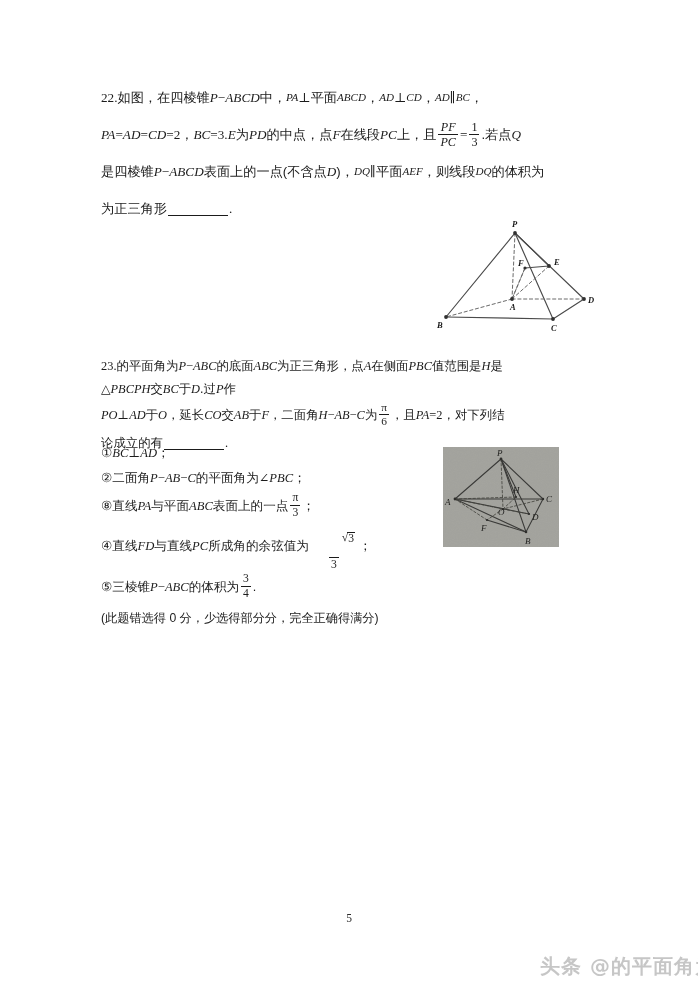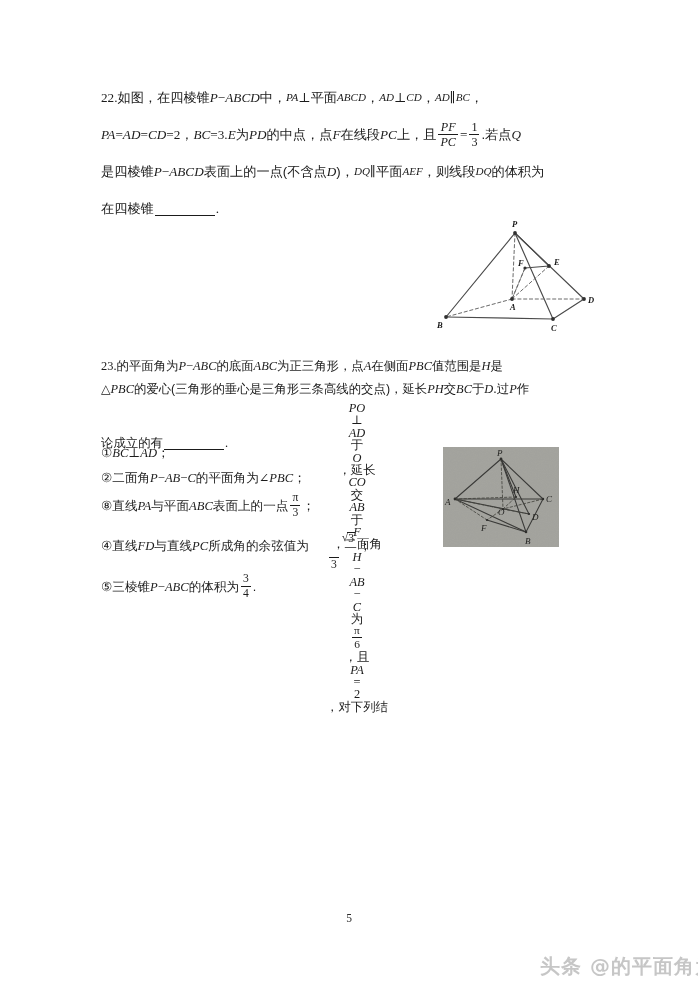--- a/index.html
+++ b/index.html
@@ -72,21 +72,21 @@
   }
 
   
   .frac {
     display: inline-flex;
     flex-direction: column;
     align-items: center;
     justify-content: center;
     vertical-align: middle;
     line-height: 1;
-    margin: 0 2px;
+    margin: 16px 2px;
     position: relative;
     top: -0.5px;
   }
   .frac .num {
     padding: 0 2px 1px 2px;
     font-size: 0.92em;
   }
   .frac .den {
     padding: 1px 2px 0 2px;
     border-top: 1px solid #1b1b1b;
@@ -236,21 +236,21 @@
       <span class="mi sm">DQ</span>
       <span class="mn">∥</span>
       <span class="cn">平面</span>
       <span class="mi sm">AEF</span>
       <span class="cn">，则线段</span>
       <span class="mi sm">DQ</span>
       <span class="cn">的体积为</span>
     </div>
 
     <div class="qline">
-      <span class="cn">在四棱锥</span>
+      <span class="cn">为正三角形</span>
       <span class="fillblank"></span>
       <span class="mn">.</span>
     </div>
 
   </div>
 
   <div class="fig1">
     <svg width="170" height="122" viewBox="0 0 170 122" xmlns="http://www.w3.org/2000/svg">
       <g stroke="#4a4a4a" fill="none" stroke-width="1.15" stroke-linecap="round">
 
@@ -310,32 +310,31 @@
       <span class="cn">在侧面</span>
       <span class="mi">PBC</span>
       <span class="cn">值范围是</span>
       <span class="mi">H</span>
       <span class="cn">是</span>
     </div>
 
     <div class="qline tight">
       <span class="mn">△</span>
       <span class="mi">PBC</span>
-      <span class="cn">的爱心(三角形的垂心是三角形三条高线的交点)，延长</span>
       <span class="mi">PH</span>
       <span class="cn">交</span>
       <span class="mi">BC</span>
       <span class="cn">于</span>
       <span class="mi">D</span>
       <span class="cn">.过</span>
       <span class="mi">P</span>
       <span class="cn">作</span>
     </div>
 
-    <div class="qline" style="height:26px;margin-bottom:6px;flex-direction:column;">
+    <div class="qline" style="height:26px;margin-bottom:6px;">
       <span class="mi">PO</span>
       <span class="mn">⊥</span>
       <span class="mi">AD</span>
       <span class="cn">于</span>
       <span class="mi">O</span>
       <span class="cn">，延长</span>
       <span class="mi">CO</span>
       <span class="cn">交</span>
       <span class="mi">AB</span>
       <span class="cn">于</span>
@@ -501,18 +500,19 @@
         <text x="103" y="55">C</text>
         <text x="82" y="97">B</text>
         <text x="89" y="73">D</text>
         <text x="38" y="84">F</text>
         <text x="70" y="46">H</text>
         <text x="55" y="68">O</text>
       </g>
     </svg>
   </div>
 
+  <div class="note cn">(此题错选得 0 分，少选得部分分，完全正确得满分)</div>
 
   <div class="pagenum">5</div>
 
   <div class="watermark">头条 @的平面角为</div>
 
 </div>
 
 </body></html>

